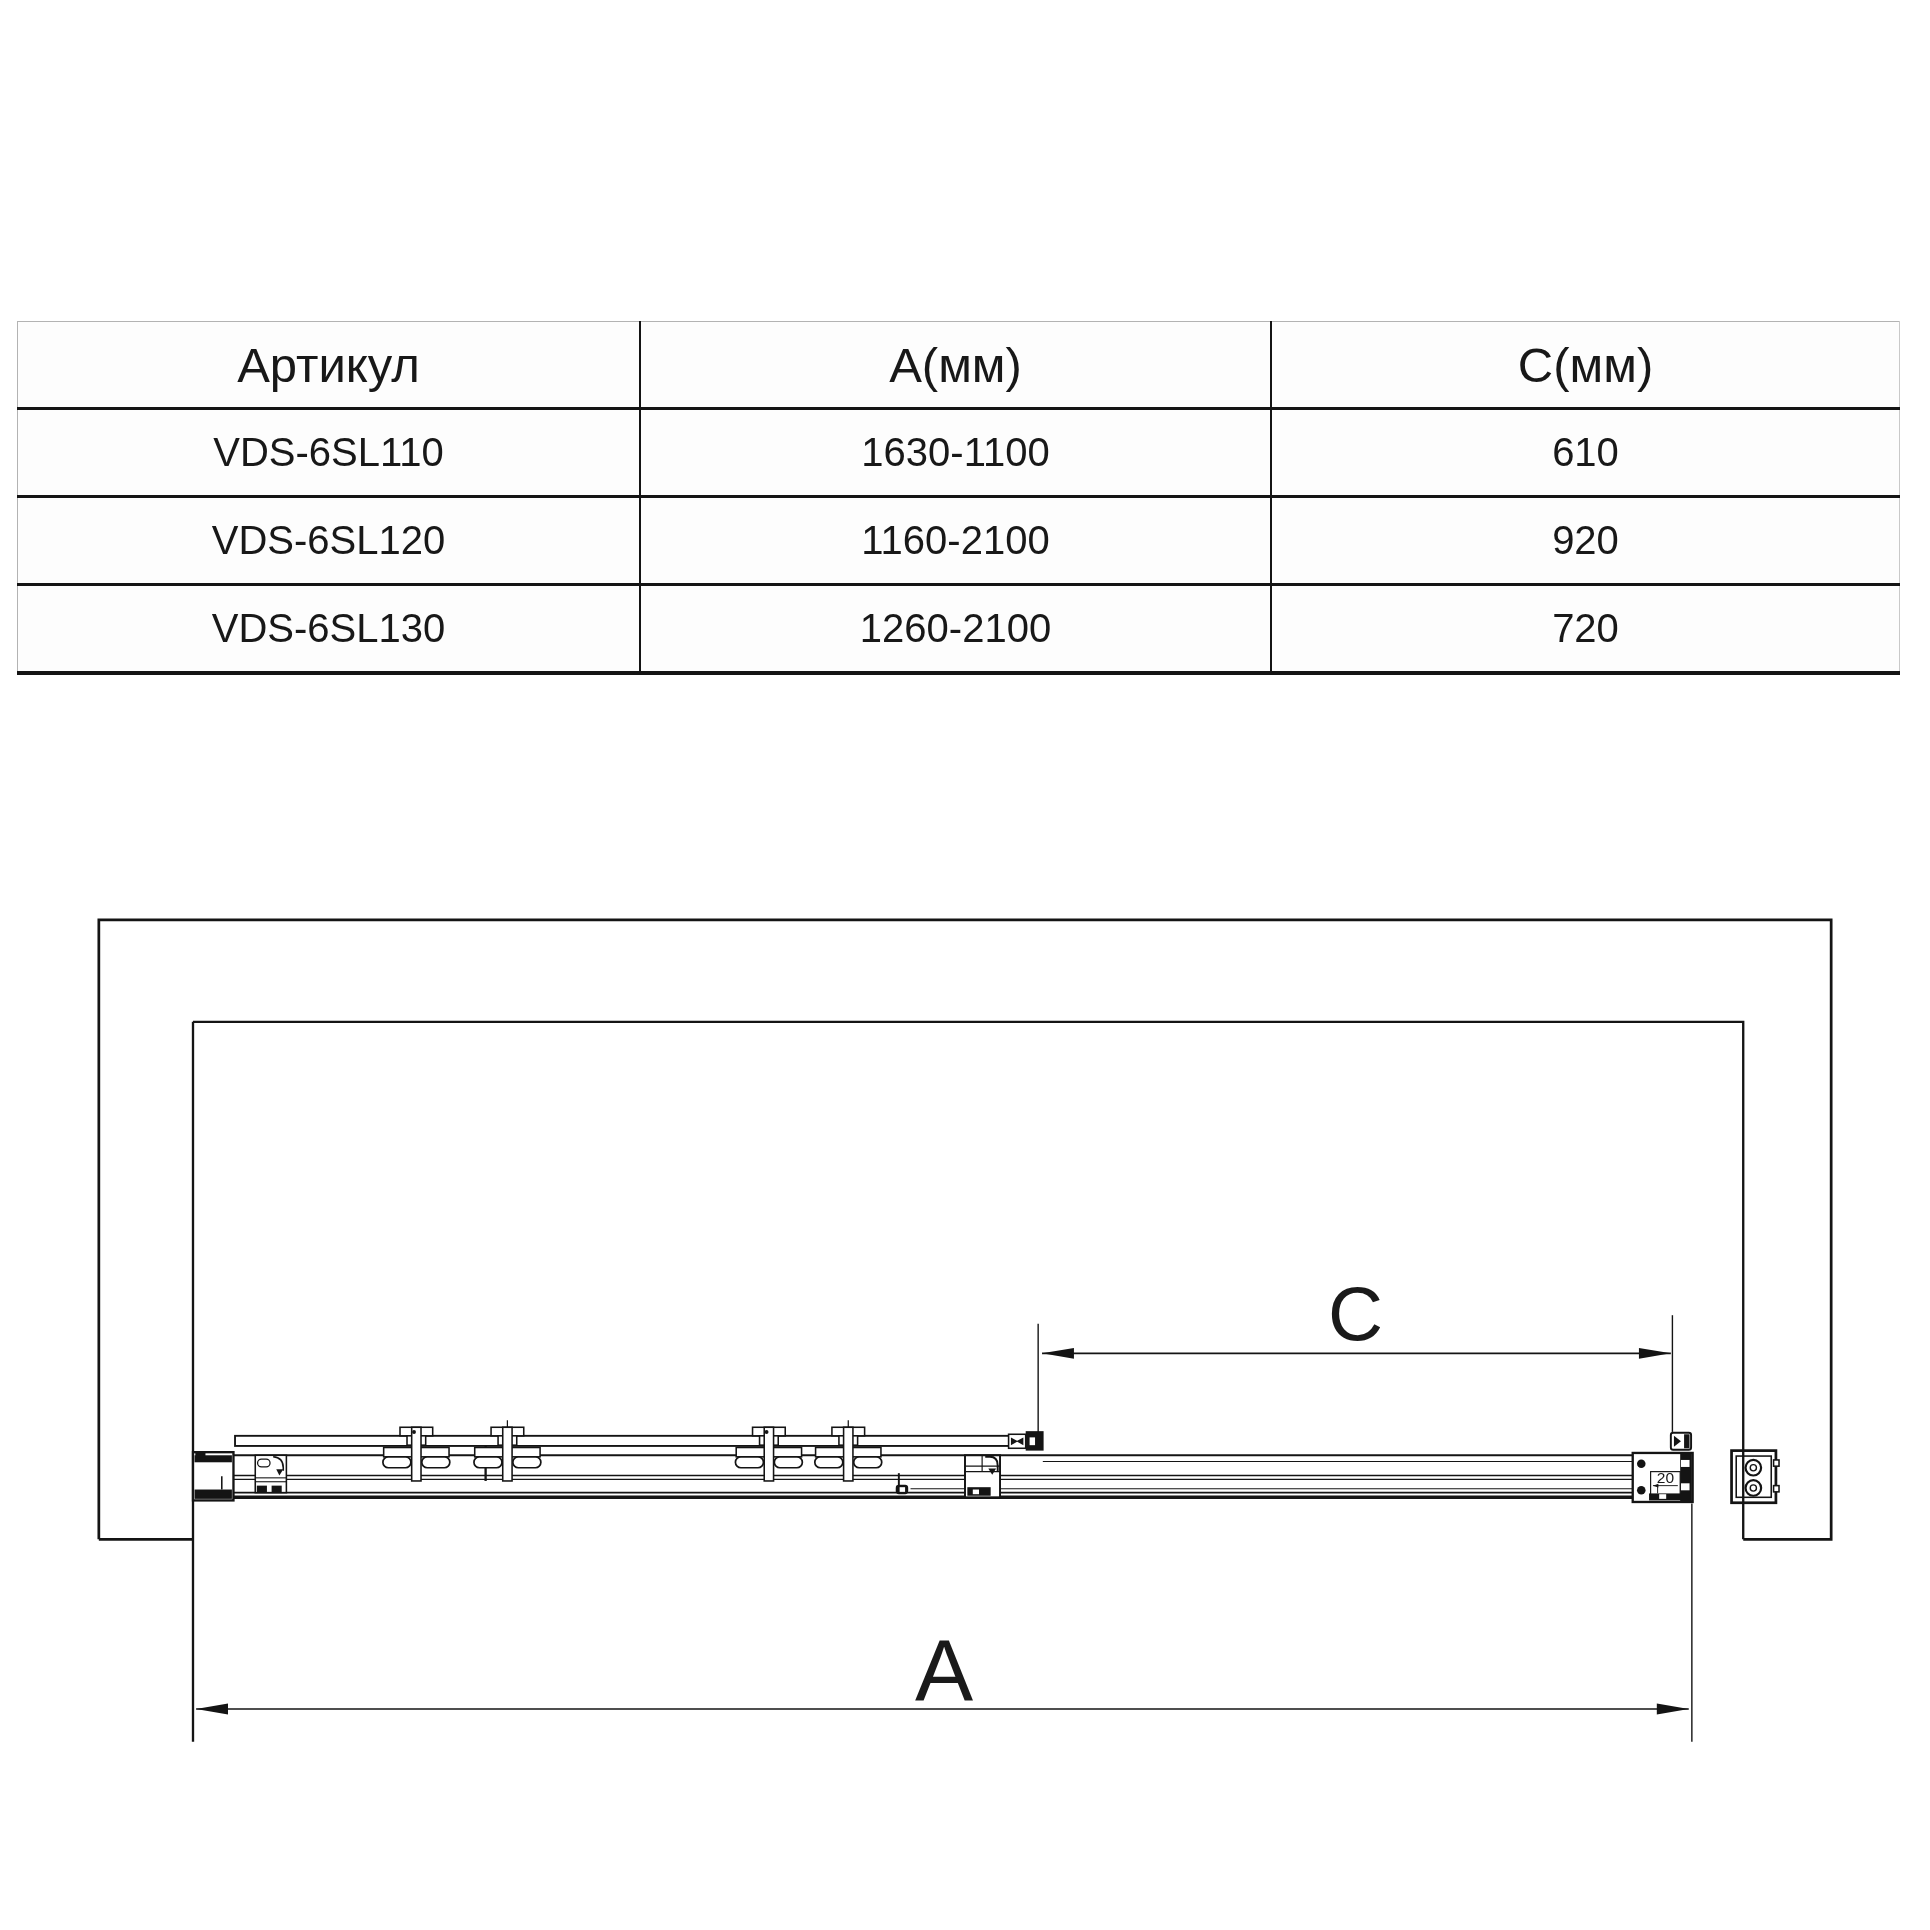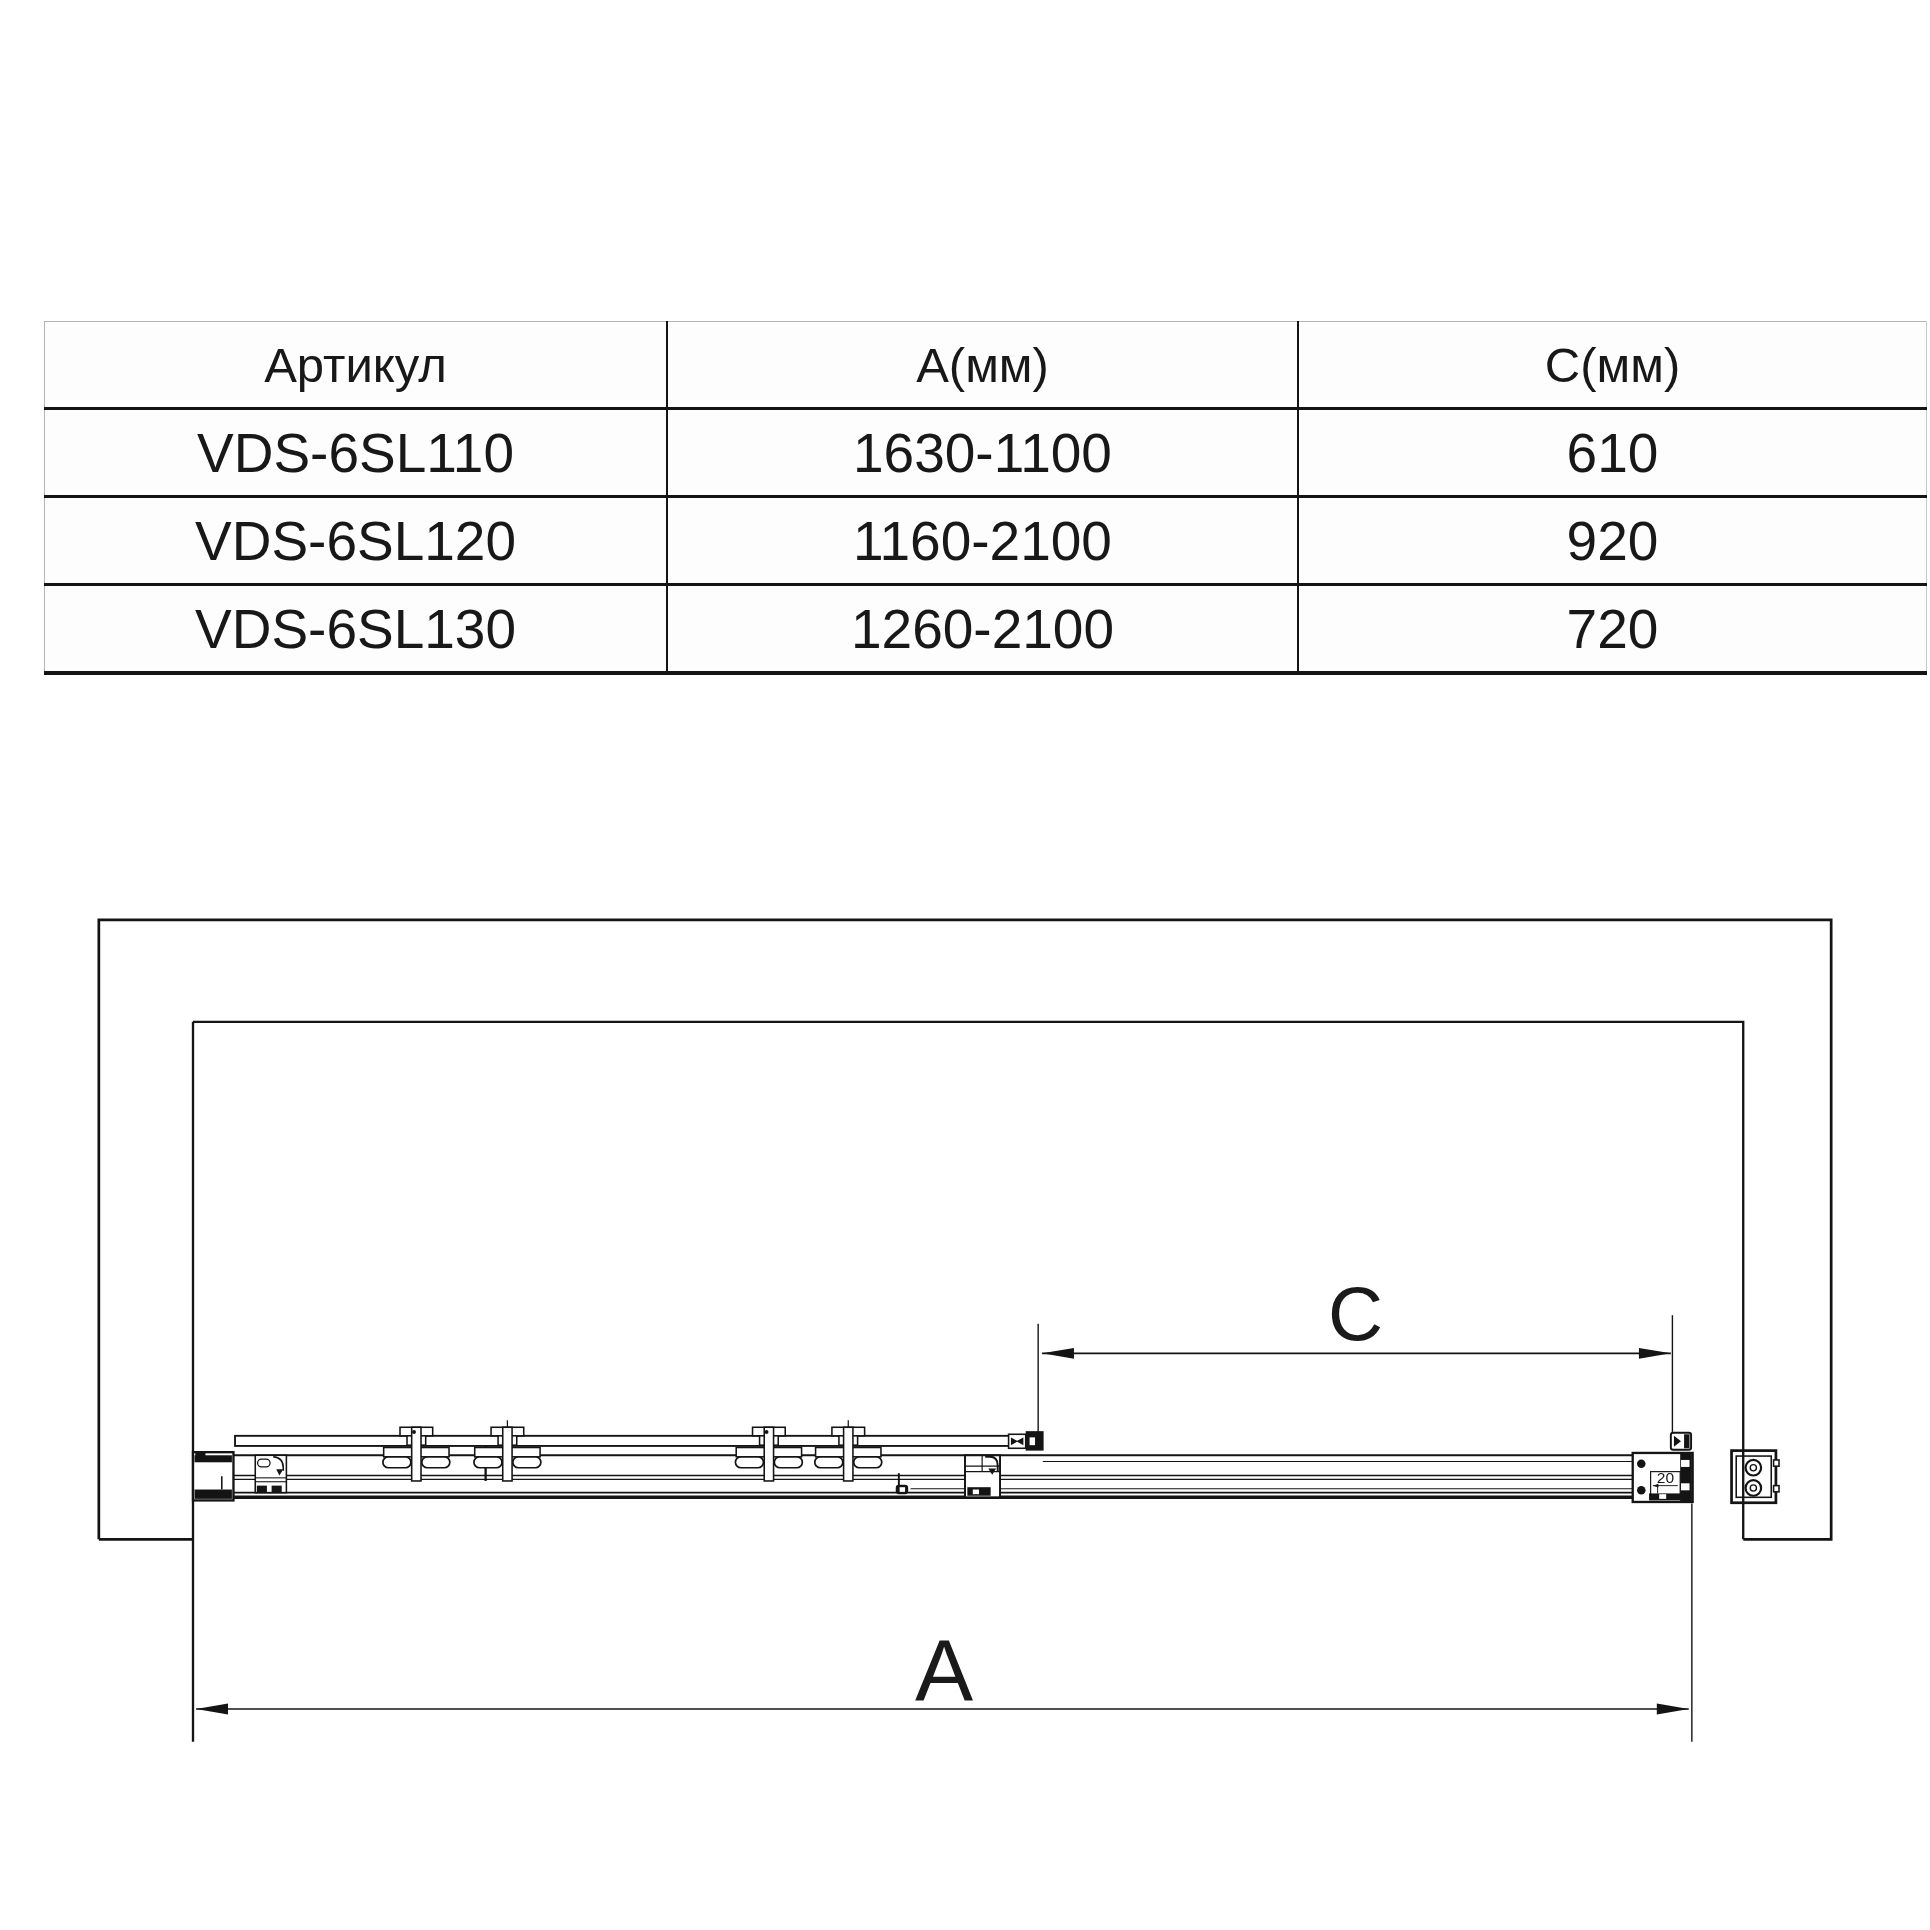--- a/index.html
+++ b/index.html
@@ -2,29 +2,29 @@
 <html style="font-size:12.5px"><head>
 <meta charset="utf-8">
 <style>
   html,body{margin:0;padding:0;}
   body{
     width:1930px;height:1930px;position:relative;background:#ffffff;
     font-family:"Liberation Sans", sans-serif;color:#161616;overflow:hidden;
   }
   
   .spec-table{
-    position:absolute;left:44px;top:321px;width:1878px;
+    position:absolute;left:17px;top:321px;width:1878px;
     border-collapse:collapse;table-layout:fixed;
     border-top:1.6px solid #b3b3b3;border-left:1.6px solid #b3b3b3;border-right:1.6px solid #c9c9c9;
     border-bottom:4.7px solid #141414;
     background:#fdfdfd;
   }
   .spec-table th,.spec-table td{
     text-align:center;vertical-align:middle;
-    font-size:55px;font-weight:400;color:#181818;
+    font-size:40px;font-weight:400;color:#181818;
     border-bottom:3.1px solid #141414;
     border-left:2.3px solid #141414;
     padding:0;
   }
   .spec-table th{height:85px;font-size:49px;}
   .spec-table td{height:85px;}
   .spec-table th:first-child,.spec-table td:first-child{border-left:none;}
   .spec-table thead th{border-bottom:3.9px solid #141414;}
   .col-art{width:621px;}
   .col-a{width:629px;}

